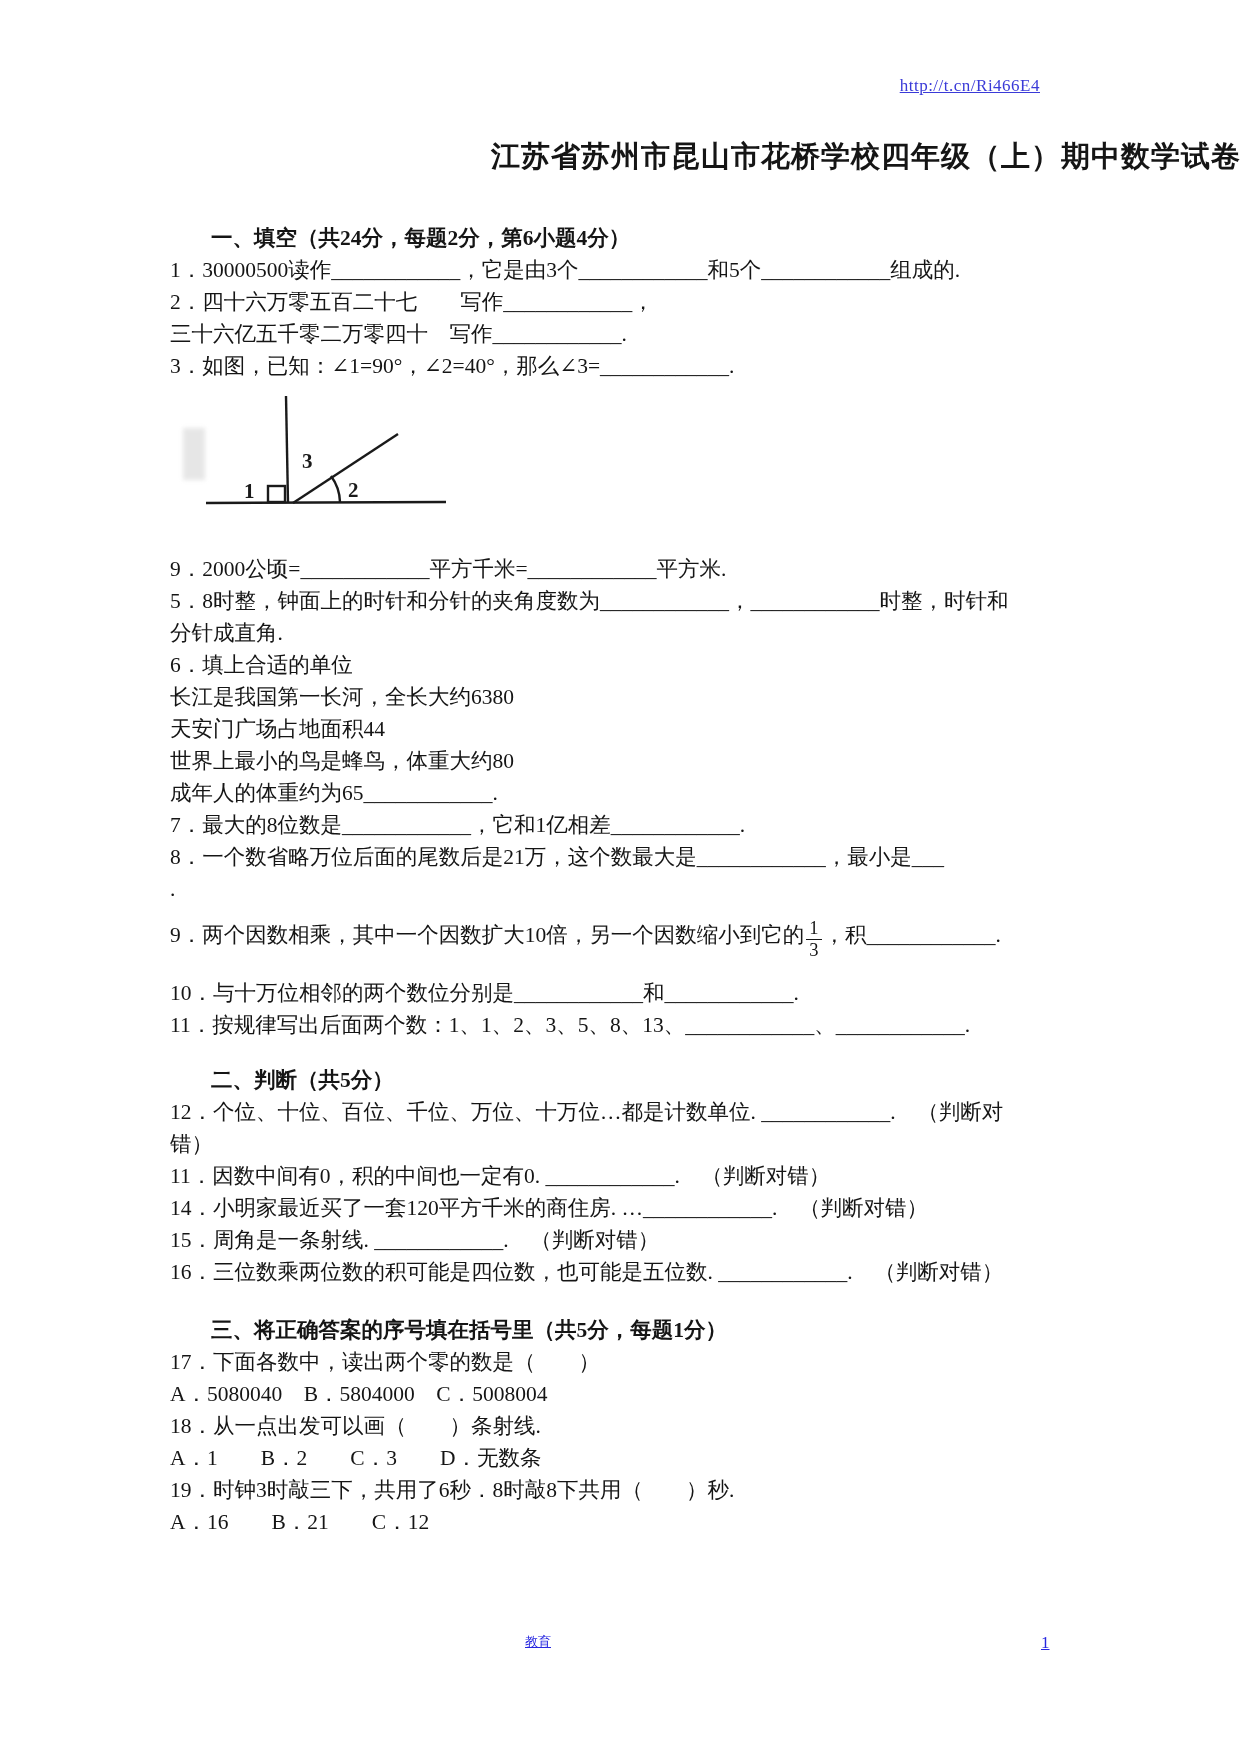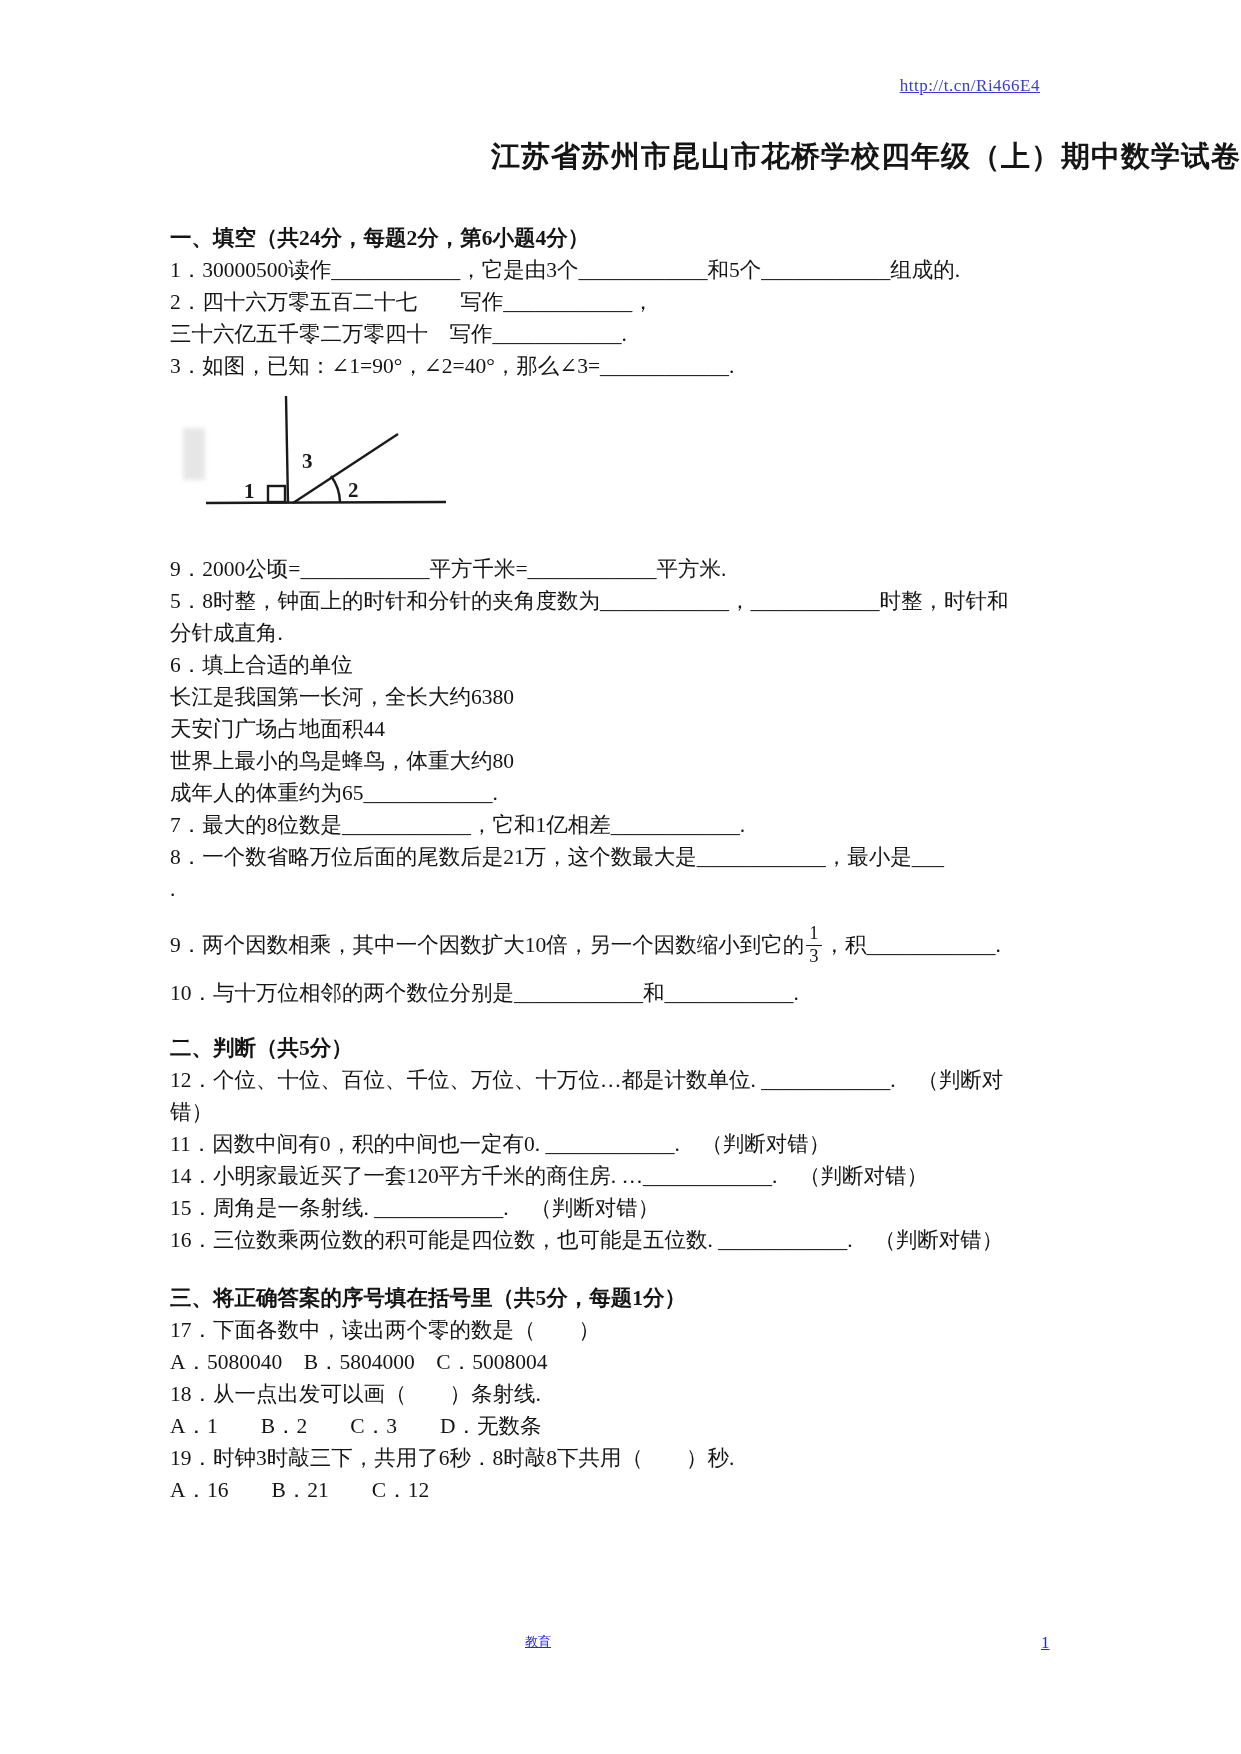--- a/index.html
+++ b/index.html
@@ -26,38 +26,38 @@
     letter-spacing:1px;
   }
   .doc{
     position:absolute;top:222px;left:170px;width:906px;
   }
   .ln{
     min-height:32px;line-height:32px;
     font-size:21.5px;
     white-space:nowrap;
   }
-  .ln.bold{font-weight:bold;}
+  .ln.bold{font-weight:bold;margin-left:41px;}
   .mt14{margin-top:14px;}
   .mt6{margin-top:6px;}
   .mt23{margin-top:23px;}
   .mt26{margin-top:26px;}
   .figure-wrap{
     height:163px;
     padding-left:28px;
     box-sizing:border-box;
   }
   .figure-wrap svg{display:block;margin-top:8px;}
   .fig-line{stroke:#1a1a1a;stroke-width:2.4;fill:none;}
   .fig-label{font-size:21px;font-weight:bold;fill:#1a1a1a;}
   .scan-artifact{
     position:absolute;left:183px;top:428px;width:22px;height:52px;
     background:#b9b9b9;opacity:.35;filter:blur(2px);
   }
-  .q9line{display:flex;align-items:center;height:52px;}
+  .q9line{display:flex;height:52px;}
   .frac{
     display:inline-block;vertical-align:middle;
     text-align:center;font-size:18.5px;line-height:1.05;
     margin:0 2px;
   }
   .frac .num{display:block;border-bottom:1.6px solid #151515;padding:0 3px 1px;}
   .frac .den{display:block;padding-top:1px;}
   .footer-link{
     position:absolute;top:1633px;left:525px;
     font-size:13px;color:#2727e0;text-decoration:underline;
@@ -116,20 +116,21 @@
     <div class="ln q9line mt14">
       <span>9．两个因数相乘，其中一个因数扩大10倍，另一个因数缩小到它的</span>
         <span class="frac">
           <span class="num">1</span>
           <span class="den">3</span>
         </span>
         <span>，积____________.</span>
     </div>
 
     <div class="ln mt6">10．与十万位相邻的两个数位分别是____________和____________.</div>
+    <div class="ln">11．按规律写出后面两个数：1、1、2、3、5、8、13、____________、____________.</div>
 
     <div class="ln bold mt23">二、判断（共5分）</div>
     <div class="ln">12．个位、十位、百位、千位、万位、十万位…都是计数单位. ____________.　（判断对</div>
     <div class="ln">错）</div>
     <div class="ln">11．因数中间有0，积的中间也一定有0. ____________.　（判断对错）</div>
     <div class="ln">14．小明家最近买了一套120平方千米的商住房. …____________.　（判断对错）</div>
     <div class="ln">15．周角是一条射线. ____________.　（判断对错）</div>
     <div class="ln">16．三位数乘两位数的积可能是四位数，也可能是五位数. ____________.　（判断对错）</div>
 
     <div class="ln bold mt26">三、将正确答案的序号填在括号里（共5分，每题1分）</div>

